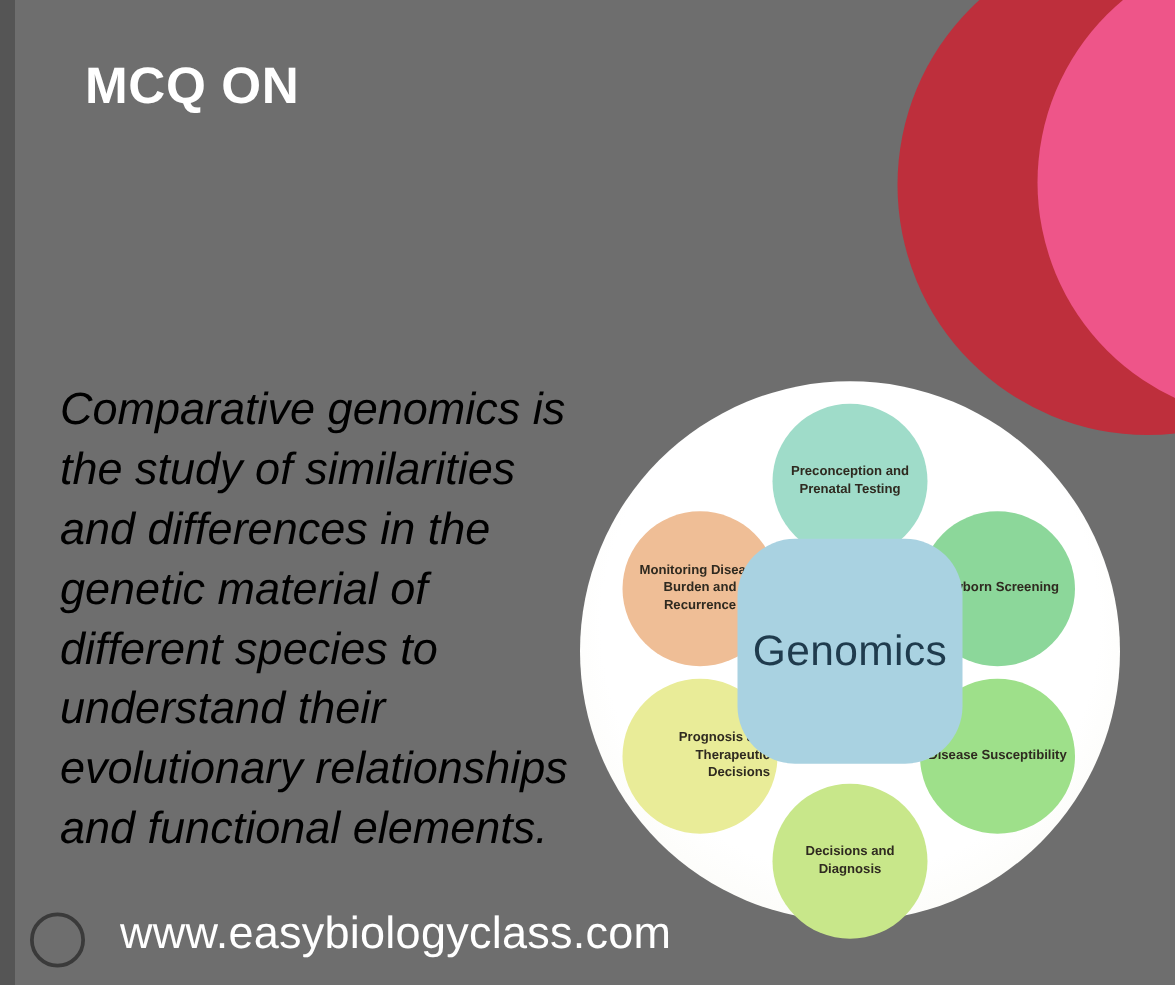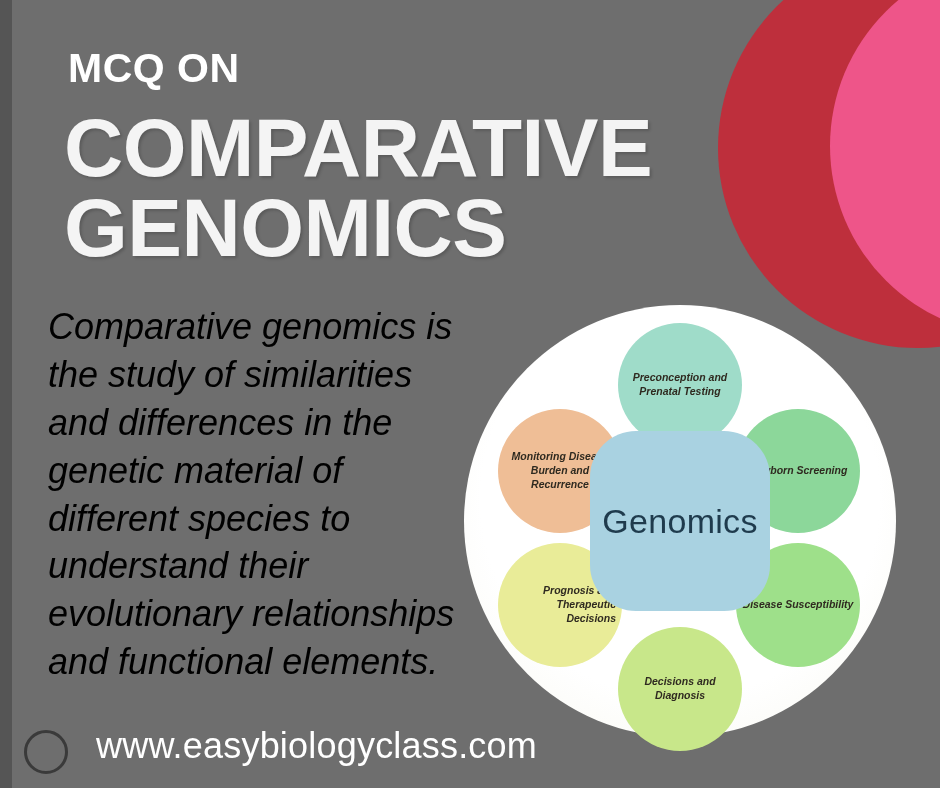--- a/index.html
+++ b/index.html
@@ -159,21 +159,20 @@
     position: absolute;
     width: 124px;
     height: 124px;
     border-radius: 50%;
     display: flex;
     align-items: center;
     justify-content: center;
     text-align: center;
     box-sizing: border-box;
     padding: 6px;
-    font-style: italic;
   }
   .petal span {
     font-size: 10.5px;
     font-weight: bold;
     line-height: 1.32;
     color: #2f2a20;
   }
   .p0 { left: 154px; top: 18px; }            
   .p1 { left: 272px; top: 104px; }           
   .p2 { left: 272px; top: 238px; }           
@@ -183,24 +182,20 @@
 </style>
 </head>
 <body>
 
 <div id="poster" style="background: rgb(110, 110, 110); margin-left: 12px;">
 
   <div class="deco-crimson" style="background: rgb(190, 47, 60);"></div>
   <div class="deco-pink" style="background: rgb(238, 85, 137);"></div>
 
   <div class="kicker">MCQ ON</div>
-  <div class="headline">
-    <span class="l1">COMPARATIVE</span>
-    <span class="l2">GENOMICS</span>
-  </div>
 
   <div class="blurb">Comparative genomics is the study of similarities and differences in the genetic material of different species to understand their evolutionary relationships and functional elements.</div>
 
 
   <div class="corner-ring"></div>
   <div class="url">www.easybiologyclass.com</div>
 
   <div class="wheel">
     <div class="petal p0" style="background: rgb(159, 220, 201);">
       <span>Preconception and Prenatal Testing</span>

